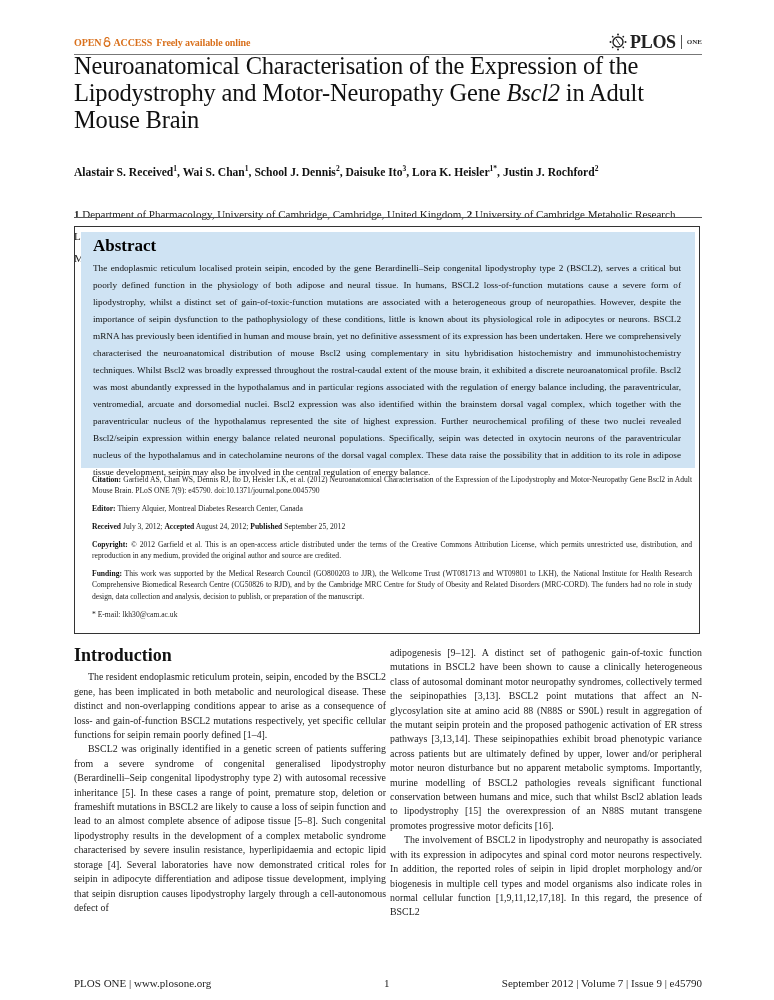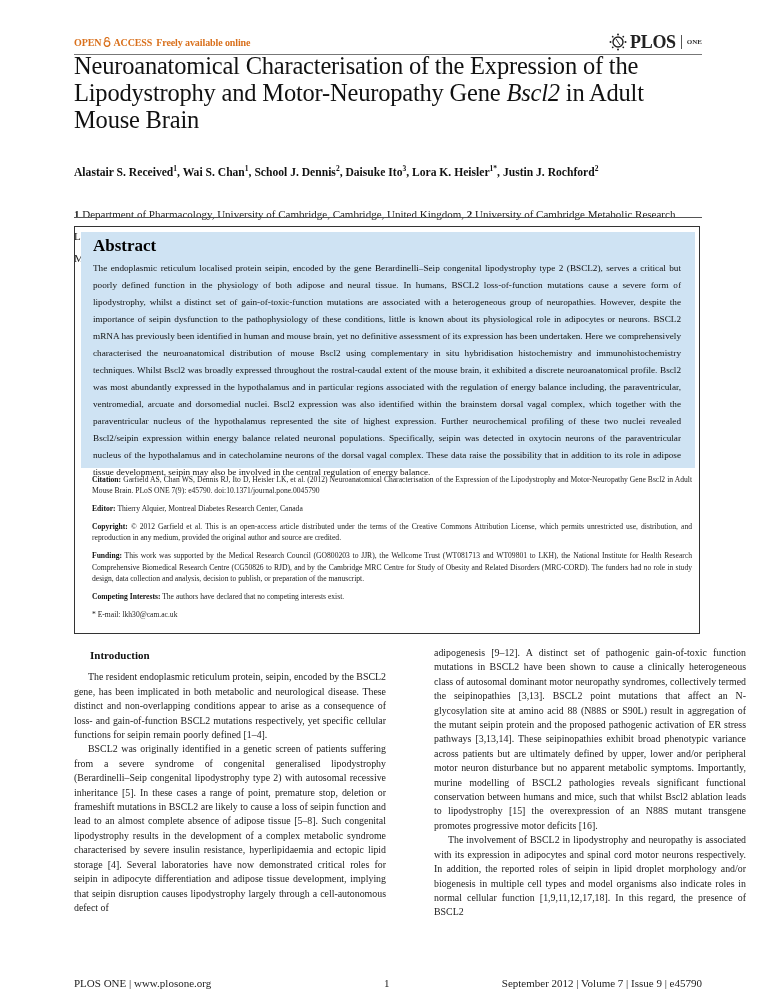--- a/index.html
+++ b/index.html
@@ -32,22 +32,22 @@
   .abstract { position: absolute; left: 81px; top: 232px; width: 614px; height: 236px; background: #cfe3f3; box-sizing: border-box; padding: 4px 14px 0 12px; }
   .abstract h2 { margin: 0 0 4px 0; font-size: 17px; font-weight: bold; color: #000000; }
   .abstract p { margin: 0; font-size: 9.2px; line-height: 17px; text-align: justify; color: #111; }
   .meta { position: absolute; left: 92px; top: 474px; width: 600px; font-size: 7.6px; line-height: 11.3px; color: #222; }
   .meta p { margin: 0 0 6.6px 0; text-align: justify; }
   .meta b { font-weight: bold; color: #111; }
 
   
   .col { position: absolute; top: 644px; width: 312px; font-size: 9.9px; line-height: 14.4px; text-align: justify; color: #1a1a1a; }
   .col.left { left: 74px; }
-  .col.right { left: 390px; top: 646px; margin-left: 44px; }
-  .col h3 { margin: 4px 0 8px 16px; font-size: 11px; font-weight: bold; color: #111; }
+  .col.right { left: 390px; top: 646px; }
+  .col h3 { margin: 4px 0 8px 0; font-size: 18px; font-weight: bold; color: #111; }
   .col p { margin: 0; text-indent: 14px; }
   .col p.noindent { text-indent: 0; }
 
   .footer { position: absolute; top: 977px; font-size: 11px; color: #222; }
   .footer.left { left: 74px; }
   .footer.center { left: 384px; }
   .footer.right { right: 72px; }
 </style>
 </head>
 <body>
@@ -98,23 +98,23 @@
 
 <div class="box"></div>
 <div class="abstract sans">
   <h2>Abstract</h2>
   <p>The endoplasmic reticulum localised protein seipin, encoded by the gene Berardinelli–Seip congenital lipodystrophy type 2 (BSCL2), serves a critical but poorly defined function in the physiology of both adipose and neural tissue. In humans, BSCL2 loss-of-function mutations cause a severe form of lipodystrophy, whilst a distinct set of gain-of-toxic-function mutations are associated with a heterogeneous group of neuropathies. However, despite the importance of seipin dysfunction to the pathophysiology of these conditions, little is known about its physiological role in adipocytes or neurons. BSCL2 mRNA has previously been identified in human and mouse brain, yet no definitive assessment of its expression has been undertaken. Here we comprehensively characterised the neuroanatomical distribution of mouse Bscl2 using complementary in situ hybridisation histochemistry and immunohistochemistry techniques. Whilst Bscl2 was broadly expressed throughout the rostral-caudal extent of the mouse brain, it exhibited a discrete neuroanatomical profile. Bscl2 was most abundantly expressed in the hypothalamus and in particular regions associated with the regulation of energy balance including, the paraventricular, ventromedial, arcuate and dorsomedial nuclei. Bscl2 expression was also identified within the brainstem dorsal vagal complex, which together with the paraventricular nucleus of the hypothalamus represented the site of highest expression. Further neurochemical profiling of these two nuclei revealed Bscl2/seipin expression within energy balance related neuronal populations. Specifically, seipin was detected in oxytocin neurons of the paraventricular nucleus of the hypothalamus and in catecholamine neurons of the dorsal vagal complex. These data raise the possibility that in addition to its role in adipose tissue development, seipin may also be involved in the central regulation of energy balance.</p>
 </div>
 
 <div class="meta sans">
   <p><b>Citation:</b> <span>Garfield AS, Chan WS, Dennis RJ, Ito D, Heisler LK, et al. (2012) Neuroanatomical Characterisation of the Expression of the Lipodystrophy and Motor-Neuropathy Gene Bscl2 in Adult Mouse Brain. PLoS ONE 7(9): e45790. doi:10.1371/journal.pone.0045790</span></p>
   <p><b>Editor:</b> <span>Thierry Alquier, Montreal Diabetes Research Center, Canada</span></p>
+  <p><b>Received</b> <span>July 3, 2012;</span> <b>Accepted</b> <span>August 24, 2012;</span> <b>Published</b> <span>September 25, 2012</span></p>
   <p><b>Copyright:</b> <span>© 2012 Garfield et al. This is an open-access article distributed under the terms of the Creative Commons Attribution License, which permits unrestricted use, distribution, and reproduction in any medium, provided the original author and source are credited.</span></p>
   <p><b>Funding:</b> <span>This work was supported by the Medical Research Council (GO800203 to JJR), the Wellcome Trust (WT081713 and WT09801 to LKH), the National Institute for Health Research Comprehensive Biomedical Research Centre (CG50826 to RJD), and by the Cambridge MRC Centre for Study of Obesity and Related Disorders (MRC-CORD). The funders had no role in study design, data collection and analysis, decision to publish, or preparation of the manuscript.</span></p>
-  <p><b>Competing Interests:</b> <span>The authors have declared that no competing interests exist.</span></p>
   <p><span>* E-mail:</span> <span>lkh30@cam.ac.uk</span></p>
 </div>
 
 <div class="col left serif">
   <h3 class="sans">Introduction</h3>
   <p>The resident endoplasmic reticulum protein, seipin, encoded by the BSCL2 gene, has been implicated in both metabolic and neurological disease. These distinct and non-overlapping conditions appear to arise as a consequence of loss- and gain-of-function BSCL2 mutations respectively, yet specific cellular functions for seipin remain poorly defined [1–4].</p>
   <p>BSCL2 was originally identified in a genetic screen of patients suffering from a severe syndrome of congenital generalised lipodystrophy (Berardinelli–Seip congenital lipodystrophy type 2) with autosomal recessive inheritance [5]. In these cases a range of point, premature stop, deletion or frameshift mutations in BSCL2 are likely to cause a loss of seipin function and lead to an almost complete absence of adipose tissue [5–8]. Such congenital lipodystrophy results in the development of a complex metabolic syndrome characterised by severe insulin resistance, hyperlipidaemia and ectopic lipid storage [4]. Several laboratories have now demonstrated critical roles for seipin in adipocyte differentiation and adipose tissue development, implying that seipin disruption causes lipodystrophy largely through a cell-autonomous defect of</p>
 </div>
 
 <div class="col right serif">

